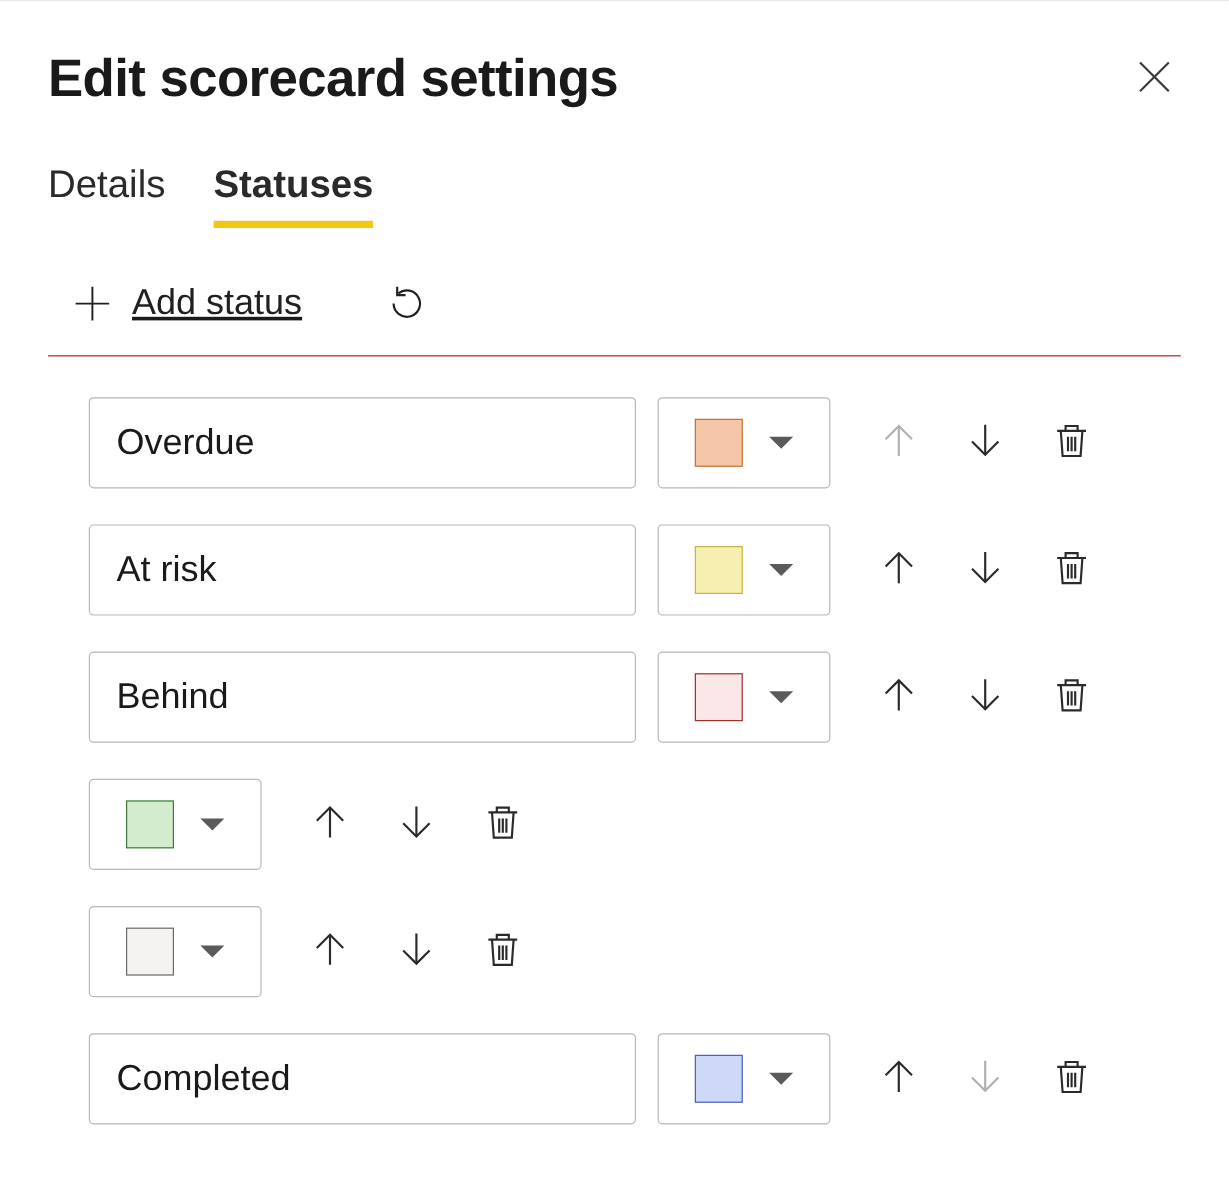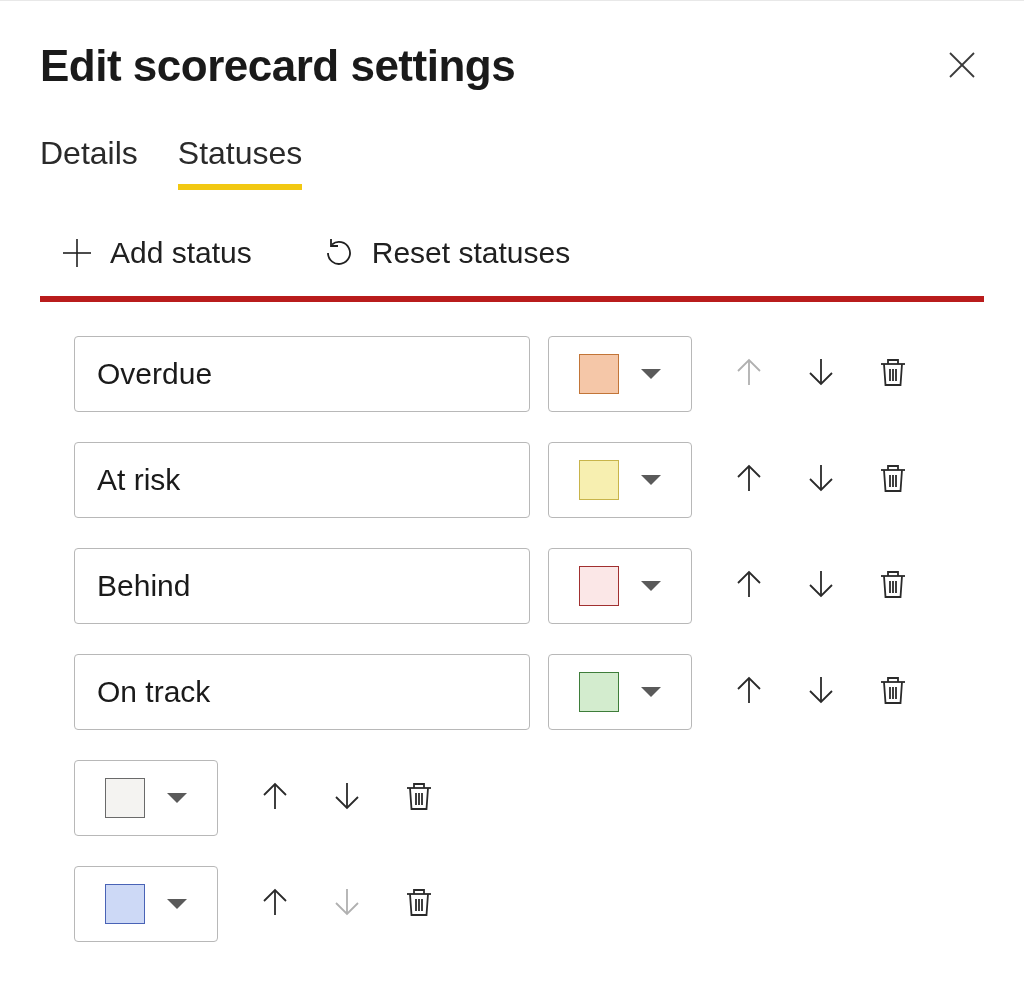--- a/index.html
+++ b/index.html
@@ -40,30 +40,31 @@
   }
   .tab {
     font-size: 32px;
     font-weight: 400;
     color: #2a2a2a;
     cursor: pointer;
     padding-bottom: 12px;
     border-bottom: 6px solid transparent;
   }
   .tab.active {
-    font-weight: 400;
+    font-weight: 700;
     border-bottom-color: #f2c811;
   }
   .toolbar {
     display: flex;
     gap: 70px;
     align-items: center;
     padding: 0 0 26px 20px;
-    border-bottom: 6px solid #b91c1c;
+    border-bottom: 1px solid #b91c1c;
     margin-bottom: 34px;
+    text-decoration: underline;
   }
   .tool-btn {
     display: flex;
     align-items: center;
     gap: 16px;
     font-size: 30px;
     color: #202020;
     cursor: pointer;
   }
   .tool-btn svg { flex: none; }
@@ -156,21 +157,20 @@
         <line x1="17" y1="3" x2="17" y2="31"></line>
           <line x1="3" y1="17" x2="31" y2="17"></line>
       </svg>
       <span>Add status</span>
     </div>
     <div class="tool-btn">
       <svg width="34" height="34" viewBox="0 0 34 34" stroke="currentColor" stroke-width="1.8" fill="none">
         <path d="M6 17 a11 11 0 1 0 4 -8.5"></path>
         <polyline points="9,3 9,10 16,10"></polyline>
       </svg>
-      <span>Reset statuses</span>
     </div>
   </div>
 
   <div class="status-list" id="status-list">
       <div class="status-row">
     <input class="status-input" value="Overdue" style="">
     <div class="color-picker">
       <div class="swatch" style="background:#f5c7a8;border-color:#c27538"></div>
       <div class="chev"></div>
     </div>
@@ -255,21 +255,20 @@
       <path d="M8 9 L9.5 30 L24.5 30 L26 9"></path>
       <path d="M12 9 L12 5 L22 5 L22 9"></path>
       <line x1="14" y1="14" x2="14" y2="26"></line>
       <line x1="17" y1="14" x2="17" y2="26"></line>
       <line x1="20" y1="14" x2="20" y2="26"></line>
     </svg>
   </div>
     </div>
       </div>
       <div class="status-row">
-    <input class="status-input" value="On track" style="">
     <div class="color-picker">
       <div class="swatch" style="background:#d3ecce;border-color:#3e7d3a"></div>
       <div class="chev"></div>
     </div>
     <div class="row-actions">
       <div class="icon-btn">
     <svg width="34" height="34" viewBox="0 0 34 34" stroke="currentColor" stroke-width="1.8" fill="none">
               <line x1="17" y1="30" x2="17" y2="5"></line>
               <polyline points="6,16 17,5 28,16"></polyline>
             </svg>
@@ -316,20 +315,21 @@
       <path d="M8 9 L9.5 30 L24.5 30 L26 9"></path>
       <path d="M12 9 L12 5 L22 5 L22 9"></path>
       <line x1="14" y1="14" x2="14" y2="26"></line>
       <line x1="17" y1="14" x2="17" y2="26"></line>
       <line x1="20" y1="14" x2="20" y2="26"></line>
     </svg>
   </div>
     </div>
       </div>
       <div class="status-row">
+    <input class="status-input" value="Completed" style="">
     <div class="color-picker">
       <div class="swatch" style="background:#cdd9f6;border-color:#4963b6"></div>
       <div class="chev"></div>
     </div>
     <div class="row-actions">
       <div class="icon-btn">
     <svg width="34" height="34" viewBox="0 0 34 34" stroke="currentColor" stroke-width="1.8" fill="none">
               <line x1="17" y1="30" x2="17" y2="5"></line>
               <polyline points="6,16 17,5 28,16"></polyline>
             </svg>

